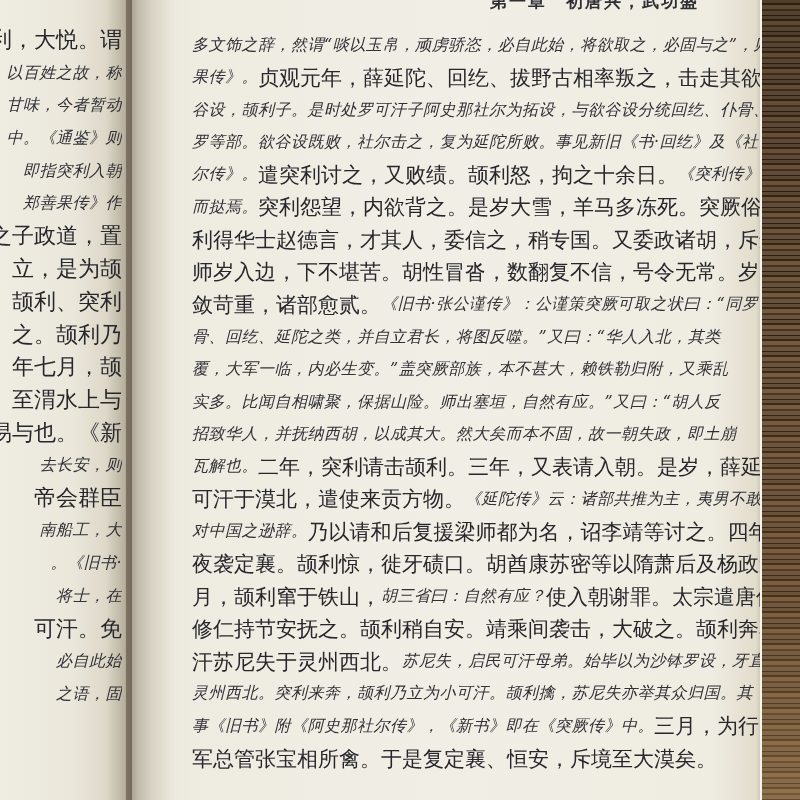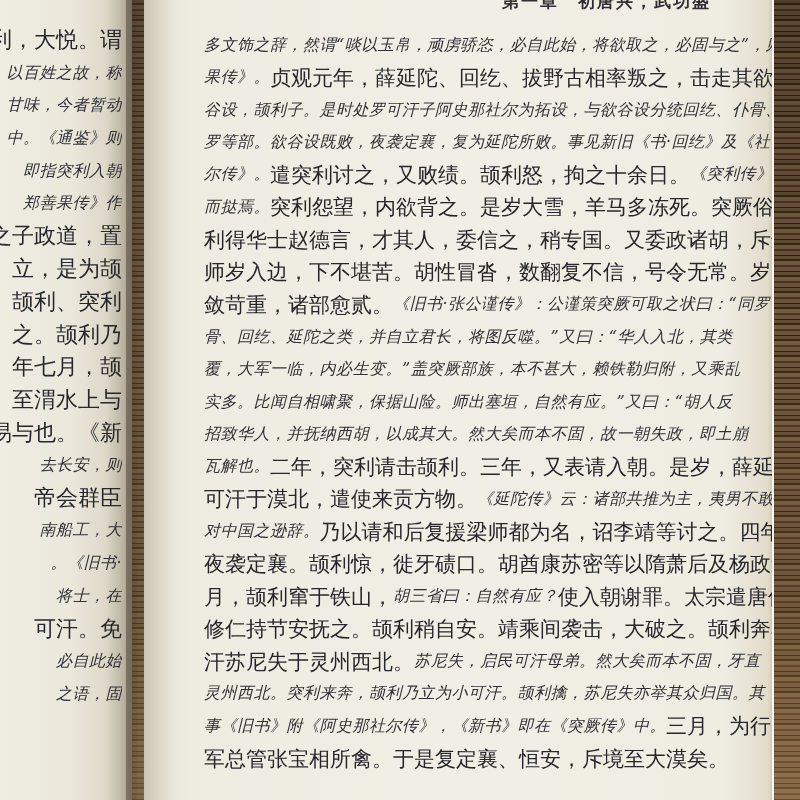--- a/index.html
+++ b/index.html
@@ -33,21 +33,21 @@
     white-space:nowrap;overflow:hidden;color:#26262b;
   }
   
   .gutter{
     position:absolute;left:126px;top:0;width:70px;height:800px;z-index:3;
     background:linear-gradient(90deg, rgba(60,50,35,.45) 0%, rgba(90,80,60,.25) 18%, rgba(140,130,105,.18) 38%, rgba(225,220,205,.12) 70%, rgba(240,237,227,0) 100%);
     pointer-events:none;
   }
   
   .right-page{
-    position:absolute;left:144px;top:0;width:630px;height:800px;z-index:2;
+    position:absolute;left:132px;top:0;width:630px;height:800px;z-index:2;
     background:linear-gradient(90deg,#e3decf 0%,#eeebe1 6%,#f1eee5 50%,#efece2 92%,#e2dccb 99%,#c9c2af 100%);
     overflow:hidden;
   }
   .right-page::after{ 
     content:"";position:absolute;right:0;top:0;width:2px;height:100%;
     background:#f7f5ee;
   }
   .chapter-header{
     position:absolute;top:-10px;left:358px;
     font-size:17px;letter-spacing:2px;color:#2e2e33;font-weight:bold;
@@ -146,21 +146,21 @@
           <span class="seg-note">多文饰之辞，然谓“啖以玉帛，顽虏骄恣，必自此始，将欲取之，必固与之”，则</span>
         </div>
         <div class="m-line">
           <span class="seg-note">果传》。</span>
           <span class="seg-main">贞观元年，薛延陀、回纥、拔野古相率叛之，击走其欲谷设。</span>
         </div>
         <div class="m-line">
           <span class="seg-note">谷设，颉利子。是时处罗可汗子阿史那社尔为拓设，与欲谷设分统回纥、仆骨、同</span>
         </div>
         <div class="m-line">
-          <span class="seg-note">罗等部。欲谷设既败，夜袭定襄，复为延陀所败。事见新旧《书·回纥》及《社</span>
+          <span class="seg-note">罗等部。欲谷设既败，社尔击之，复为延陀所败。事见新旧《书·回纥》及《社</span>
         </div>
         <div class="m-line">
           <span class="seg-note">尔传》。</span>
           <span class="seg-main">遣突利讨之，又败绩。颉利怒，拘之十余日。</span>
           <span class="seg-note">《突利传》云：因</span>
         </div>
         <div class="m-line">
           <span class="seg-note">而挞焉。</span>
           <span class="seg-main">突利怨望，内欲背之。是岁大雪，羊马多冻死。突厥俗素质略。颉</span>
         </div>
@@ -204,21 +204,21 @@
         <div class="m-line">
           <span class="seg-main">月，颉利窜于铁山，</span>
           <span class="seg-note">胡三省曰：自然有应？</span>
           <span class="seg-main">使入朝谢罪。太宗遣唐俭、安</span>
         </div>
         <div class="m-line">
           <span class="seg-main">修仁持节安抚之。颉利稍自安。靖乘间袭击，大破之。颉利奔其小可</span>
         </div>
         <div class="m-line">
           <span class="seg-main">汗苏尼失于灵州西北。</span>
-          <span class="seg-note">苏尼失，启民可汗母弟。然大矣而本不固，牙直</span>
+          <span class="seg-note">苏尼失，启民可汗母弟。始毕以为沙钵罗设，牙直</span>
         </div>
         <div class="m-line">
           <span class="seg-note">灵州西北。突利来奔，颉利乃立为小可汗。颉利擒，苏尼失亦举其众归国。其</span>
         </div>
         <div class="m-line">
           <span class="seg-note">事《旧书》附《阿史那社尔传》，《新书》即在《突厥传》中。</span>
           <span class="seg-main">三月，为行</span>
         </div>
         <div class="m-line">
           <span class="seg-main">军总管张宝相所禽。于是复定襄、恒安，斥境至大漠矣。</span>

